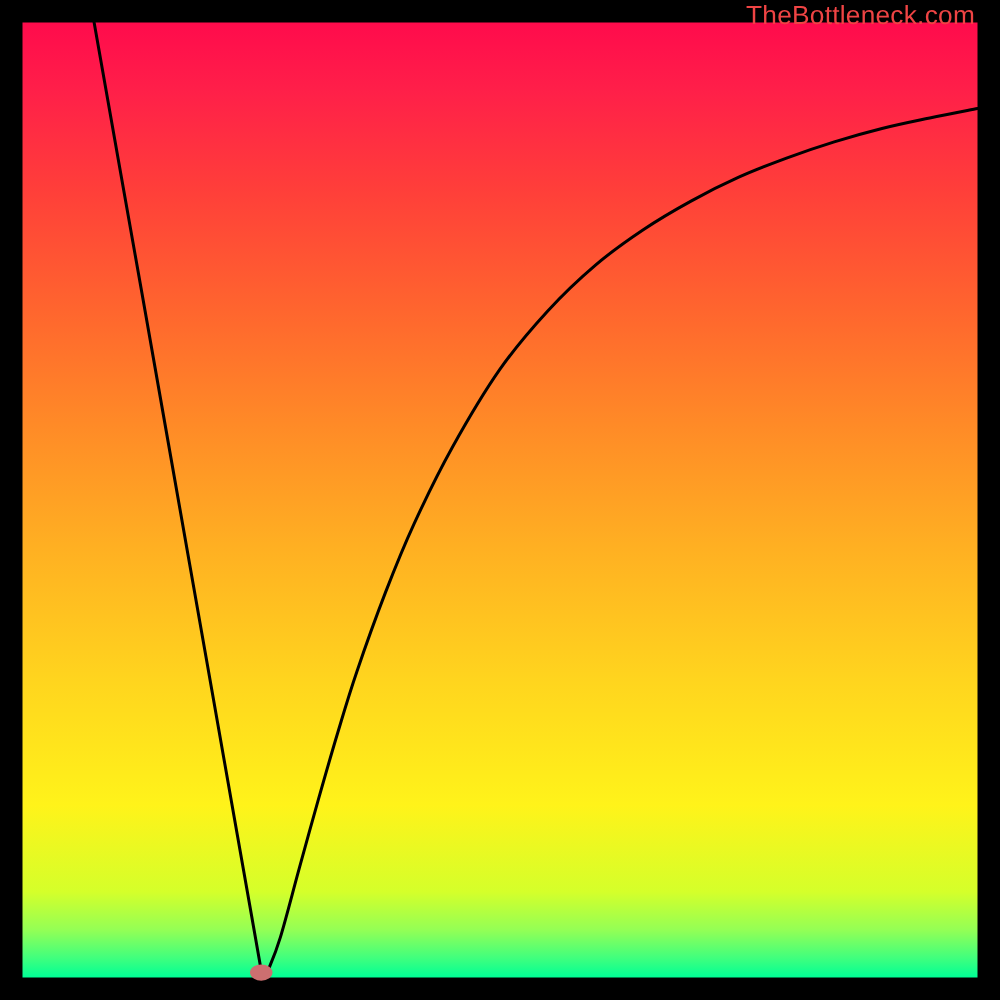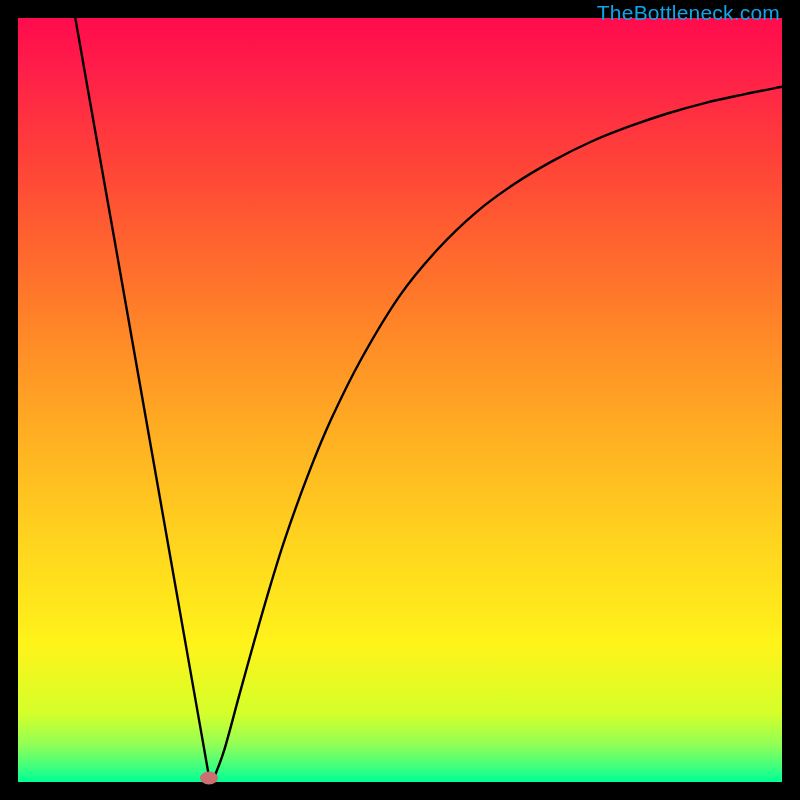--- a/index.html
+++ b/index.html
@@ -25,21 +25,21 @@
       #3fff7e 98%,
       #00ff96 100%
     );
   }
   .watermark {
     position: absolute;
     top: 1px;
     right: 20px;
     font-size: 21px;
     font-weight: 500;
-    color: #0ea5e9;
+    color: #ef4444;
     letter-spacing: 0.2px;
     z-index: 10;
   }
   svg.plot {
     position: absolute;
     top: 0; left: 0;
     width: 764px; height: 764px;
     overflow: visible;
   }
   .marker {

